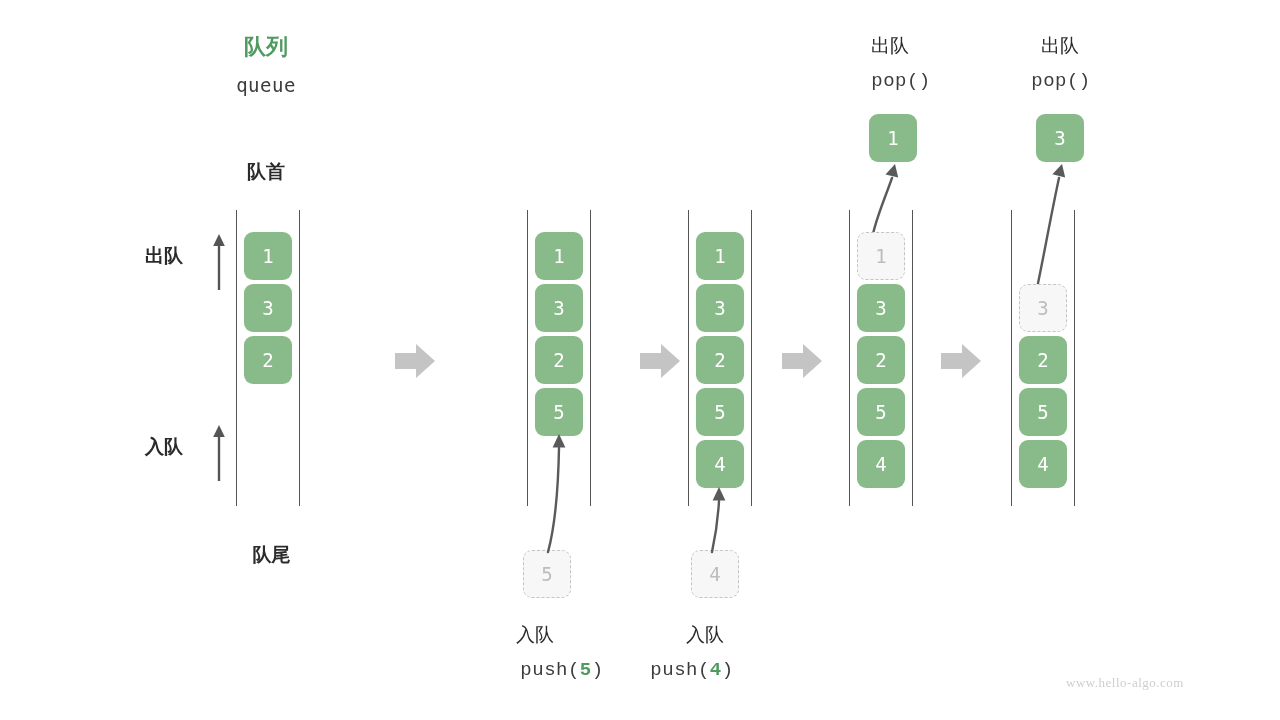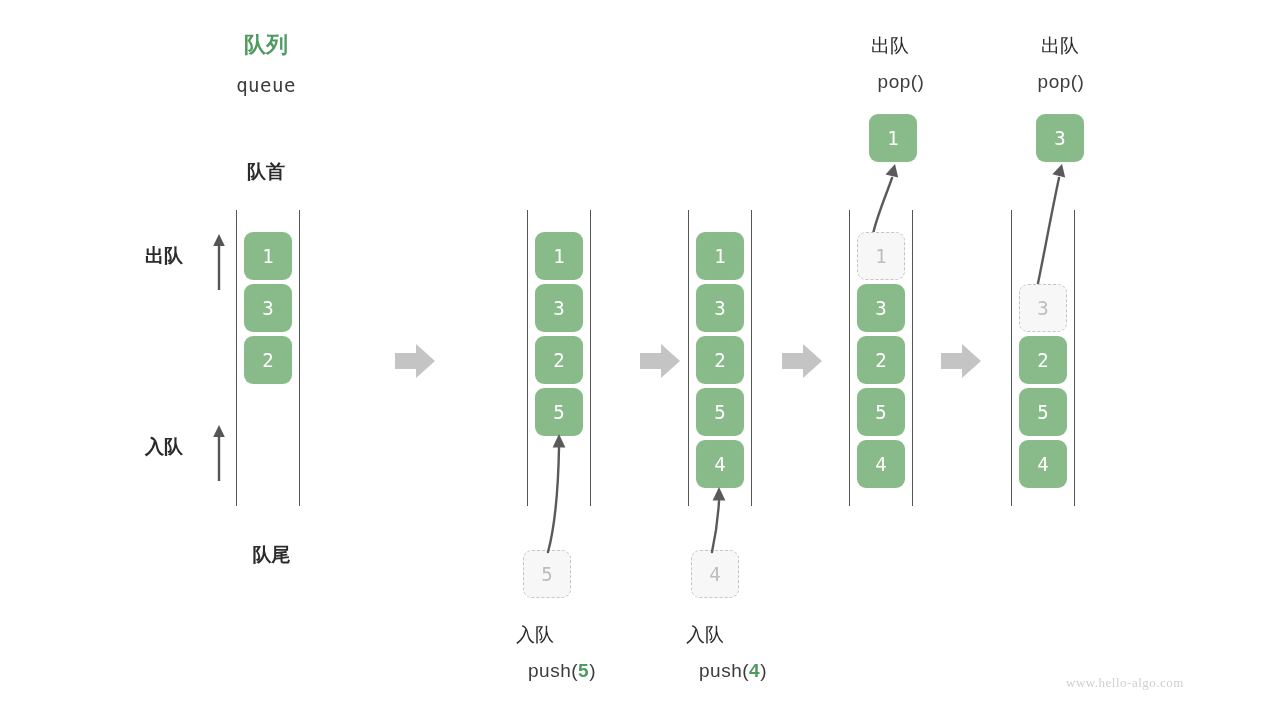--- a/index.html
+++ b/index.html
@@ -17,21 +17,21 @@
   }
 
   
   .txt {
     position: absolute;
     white-space: pre;
     line-height: 1.0;
     color: #2b2b2b;
   }
   .title-cn {
-    font-family: Liberation Mono, monospace;
+    font-family: Liberation Sans, sans-serif;
     font-weight: 700;
     font-size: 22px;
     color: #4e9a5f;
   }
   .title-mono {
     font-family: "DejaVu Sans Mono", "Liberation Mono", monospace;
     font-size: 19px;
     color: #3c3c3c;
     letter-spacing: 0.5px;
   }
@@ -40,21 +40,21 @@
     font-weight: 700;
     font-size: 19px;
     color: #2b2b2b;
   }
   .op-cn {
     font-family: "Liberation Sans", "DejaVu Sans", sans-serif;
     font-size: 19px;
     color: #2b2b2b;
   }
   .op-mono {
-    font-family: Liberation Sans, sans-serif;
+    font-family: Liberation Mono, monospace;
     font-size: 19px;
     color: #3c3c3c;
     letter-spacing: 0.5px;
   }
   .op-mono .hl { color: #4e9a5f; font-weight: 700; }
   .watermark {
     font-family: "DejaVu Sans Mono", "Liberation Mono", monospace;
     font-size: 13px;
     color: #cfcfcf;
     letter-spacing: 0.5px;
@@ -187,21 +187,21 @@
     <div class="box ghost" style="left:691px; top:550px;">4</div>
 
     <div class="curve" style="left:690px; top:483px;">
       <svg width="70" height="72" viewBox="0 0 70 72">
         <path d="M 22 69 C 25 55, 28 36, 29 18" fill="none" stroke="#5a5a5a" stroke-width="2.4" stroke-linecap="round"></path>
         <polygon points="29,4 22.6,17.5 35.4,17.5" fill="#5a5a5a"></polygon>
       </svg>
     </div>
 
     <div class="txt op-cn center" style="left:705px; top:625px;">入队</div>
-    <div class="txt op-mono center" style="left:733px; top:661px;">push(<span class="hl">4</span>)</div>
+    <div class="txt op-mono center" style="left:692px; top:661px;">push(<span class="hl">4</span>)</div>
   </div>
 
   <div class="step-arrow" style="left:782px; top:344px;">
     <svg width="40" height="34" viewBox="0 0 40 34">
       <polygon points="0,9 21,9 21,0 40,17 21,34 21,25 0,25" fill="#c4c4c4"></polygon>
     </svg>
   </div>
 
   <div>
     <div class="txt op-cn center" style="left:890px; top:36px;">出队</div>

